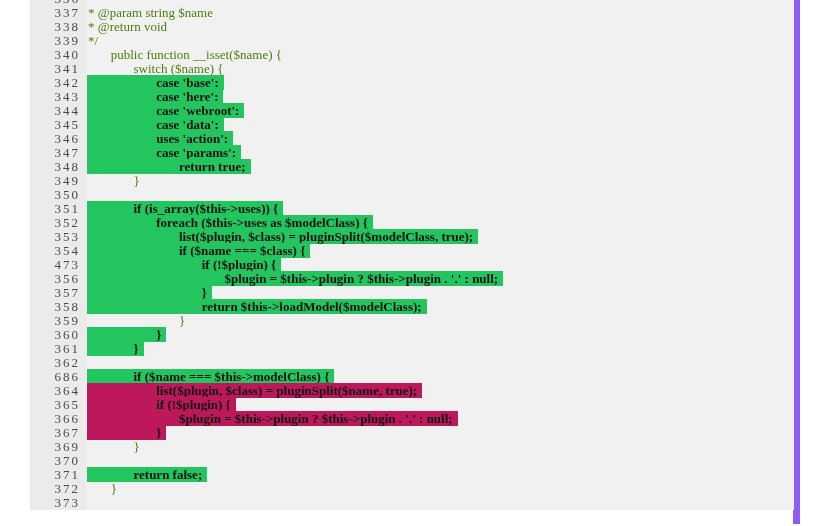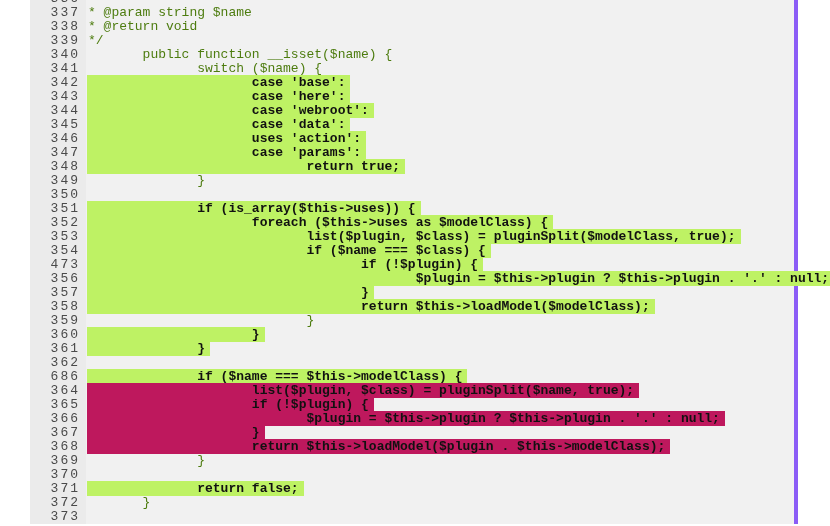--- a/index.html
+++ b/index.html
@@ -13,21 +13,22 @@
     overflow: hidden;
     position: relative;
     font-family: "Liberation Mono", monospace;
   }
   #diff-table {
     position: absolute;
     left: 30px;
     top: 0;
     width: 763px;
     height: 524px;
-    border-right: 5px solid #8b5cf6;
+    border-right: 7px solid #8b5cf6;
+    font-family: Liberation Serif, serif;
   }
   #diff-rows {
     margin-top: -8px; 
   }
   .row {
     display: flex;
     height: 14px;
     line-height: 14px;
     font-size: 13px;
     white-space: pre;
@@ -47,21 +48,21 @@
     width: 707px;
     background: #f1f1f1;
     padding-left: 1px;
     overflow: visible;
   }
   .hl {
     padding: 0 5px 0 1px;
   }
   .row.context .code-cell { color: #4d7c0f; }
   .row.add .hl {
-    background: #bef264;
+    background: #22c55e;
     color: #111111;
     font-weight: bold;
   }
   .row.del .hl {
     background: #be185d;
     color: #111111;
     font-weight: bold;
   }
 </style>
 </head>
@@ -94,20 +95,19 @@
       <div class="row add"><div class="gutter">358</div><div class="code-cell"><span class="hl">                                   return $this-&gt;loadModel($modelClass);</span></div></div>
       <div class="row context"><div class="gutter">359</div><div class="code-cell"><span class="hl">                            }</span></div></div>
       <div class="row add"><div class="gutter">360</div><div class="code-cell"><span class="hl">                     }</span></div></div>
       <div class="row add"><div class="gutter">361</div><div class="code-cell"><span class="hl">              }</span></div></div>
       <div class="row context"><div class="gutter">362</div><div class="code-cell"><span class="hl"></span></div></div>
       <div class="row add"><div class="gutter">686</div><div class="code-cell"><span class="hl">              if ($name === $this-&gt;modelClass) {</span></div></div>
       <div class="row del"><div class="gutter">364</div><div class="code-cell"><span class="hl">                     list($plugin, $class) = pluginSplit($name, true);</span></div></div>
       <div class="row del"><div class="gutter">365</div><div class="code-cell"><span class="hl">                     if (!$plugin) {</span></div></div>
       <div class="row del"><div class="gutter">366</div><div class="code-cell"><span class="hl">                            $plugin = $this-&gt;plugin ? $this-&gt;plugin . '.' : null;</span></div></div>
       <div class="row del"><div class="gutter">367</div><div class="code-cell"><span class="hl">                     }</span></div></div>
-      <div class="row del"><div class="gutter">368</div><div class="code-cell"><span class="hl">                     return $this-&gt;loadModel($plugin . $this-&gt;modelClass);</span></div></div>
       <div class="row context"><div class="gutter">369</div><div class="code-cell"><span class="hl">              }</span></div></div>
       <div class="row context"><div class="gutter">370</div><div class="code-cell"><span class="hl"></span></div></div>
       <div class="row add"><div class="gutter">371</div><div class="code-cell"><span class="hl">              return false;</span></div></div>
       <div class="row context"><div class="gutter">372</div><div class="code-cell"><span class="hl">       }</span></div></div>
       <div class="row context"><div class="gutter">373</div><div class="code-cell"><span class="hl"></span></div></div>
     </div>
 </div>
 
 </body></html>

